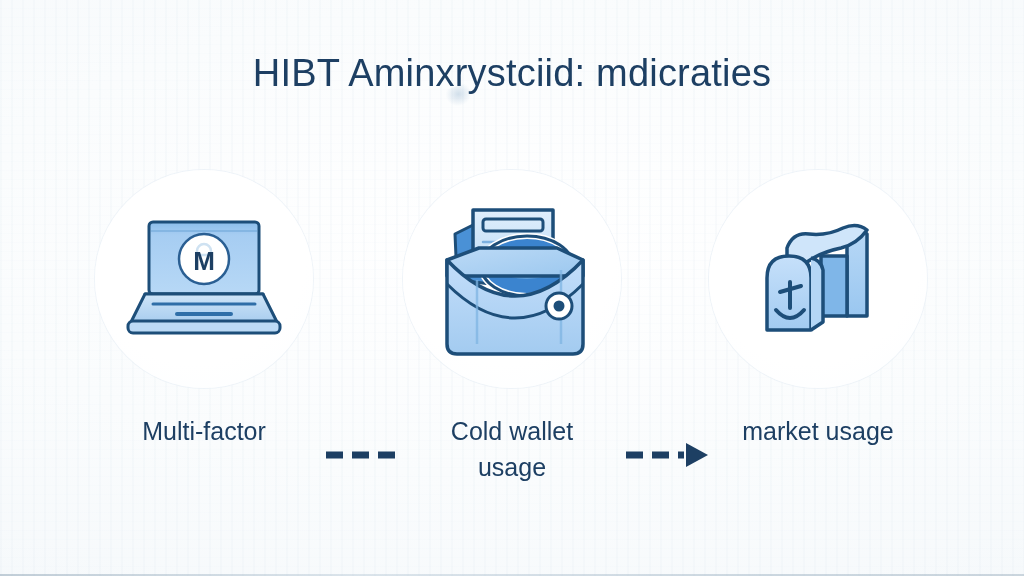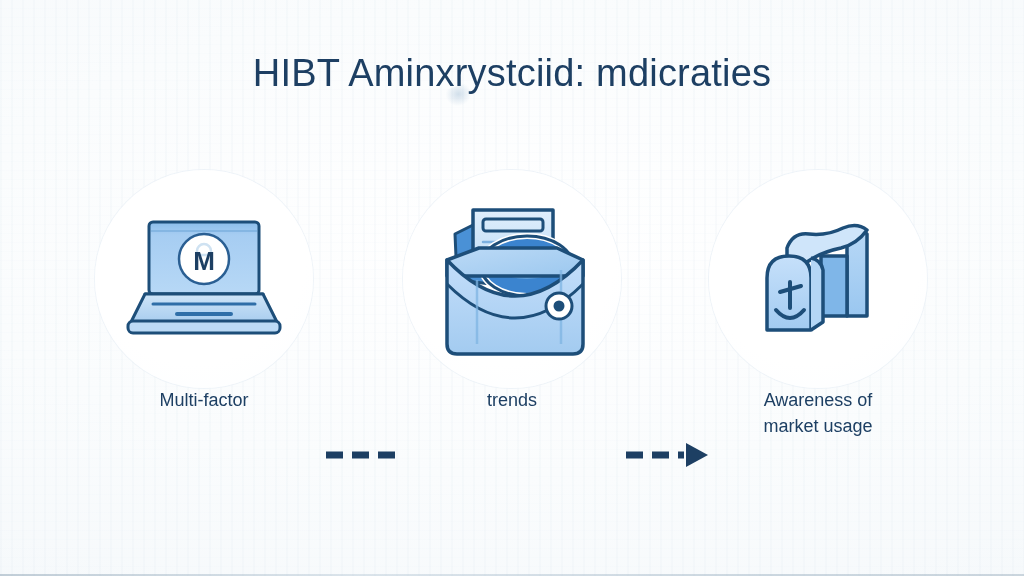--- a/index.html
+++ b/index.html
@@ -97,21 +97,22 @@
     border-radius: 50%;
     background: radial-gradient(circle at 46% 38%, #ffffff 0%, #ffffff 62%, #fdfeff 84%, #f8fbfd 100%);
     box-shadow: 0 0 0 1px rgba(236,242,247,0.9);
     display: flex;
     align-items: center;
     justify-content: center;
   }
   .icon-circle svg { display:block; }
 
   .caption {
-    font-size: 18px;
+    margin-top: 26px;
+    font-size: 25px;
     line-height: 1.42;
     color: #1d3f63;
     font-weight: 400;
     text-align: center;
   }
 
   
   .connector {
     position: absolute;
     top: 268px;
@@ -213,21 +214,22 @@
 
             <path d="M60 92 V156" stroke="#7fb5e3" stroke-width="2.5" opacity=".75"></path>
             <path d="M144 82 V104 M144 132 V156" stroke="#7fb5e3" stroke-width="2.5" opacity=".75"></path>
 
             <circle cx="142" cy="118" r="13" fill="#ffffff" stroke="#1d4e79" stroke-width="3"></circle>
             <circle cx="142" cy="118" r="5.5" fill="#1d4e79"></circle>
           </svg>
         </span>
       </div>
       <div class="caption">
-        <div>trends</div>
+        <div>Cold wallet</div>
+        <div>usage</div>
       </div>
     </div>
 
     <div class="connector conn-2">
       <svg width="96" height="34" viewBox="0 0 96 34">
         <path d="M2 17 H60" stroke="#1d3f63" stroke-width="7" stroke-linecap="butt" stroke-dasharray="17 9" fill="none"></path>
         <path d="M62 5 L84 17 L62 29 Z" fill="#1d3f63"></path>
       </svg>
     </div>
 
@@ -257,19 +259,18 @@
             <path d="M68 126 L80 118 V66 q-2 -10 -12 -12" fill="#b4d6f5" stroke="#1d4e79" stroke-width="3.5" stroke-linejoin="round"></path>
 
             <path d="M47 78 V104" stroke="#1d4e79" stroke-width="4" stroke-linecap="round"></path>
             <path d="M37 88 L58 82" stroke="#1d4e79" stroke-width="4" stroke-linecap="round"></path>
 
             <path d="M33 106 q14 16 28 0" fill="none" stroke="#1d4e79" stroke-width="4" stroke-linecap="round"></path>
           </svg>
         </span>
       </div>
       <div class="caption">
-        <div>Awareness of</div>
         <div>market usage</div>
       </div>
     </div>
 
   </div>
 </div>
 
 </body></html>

